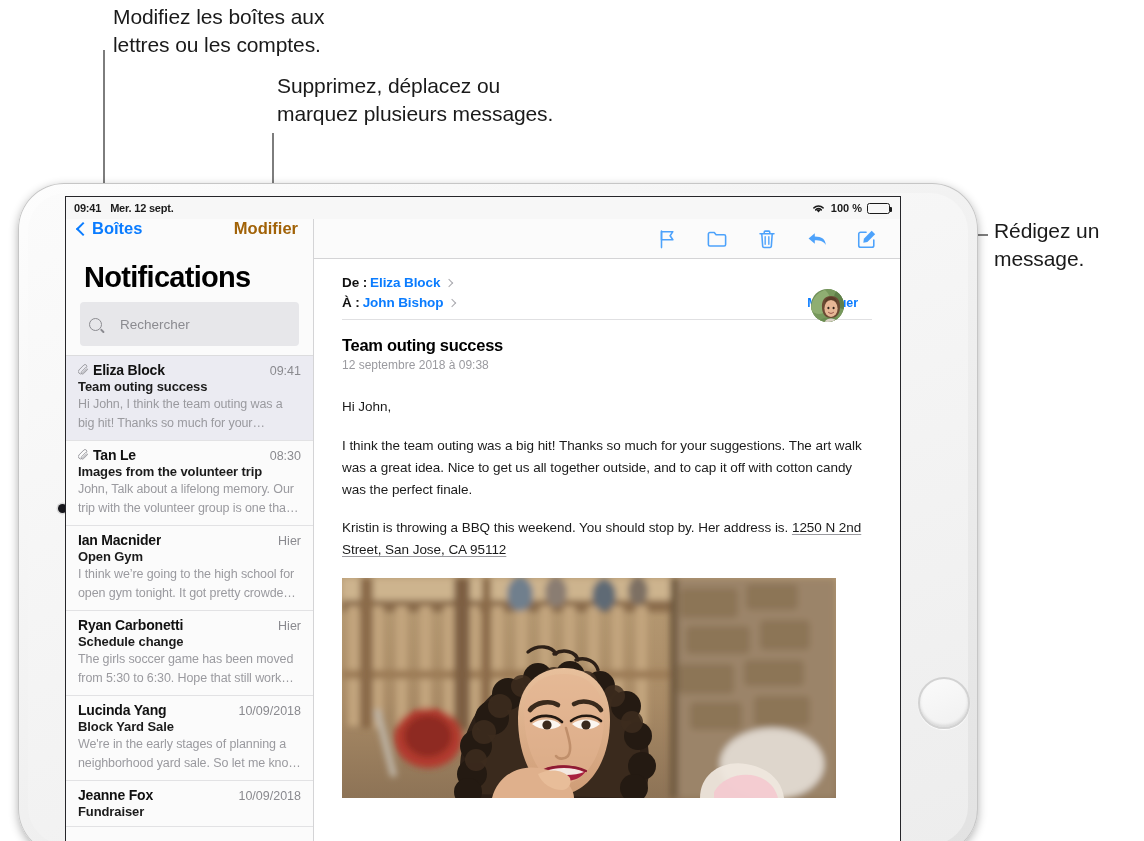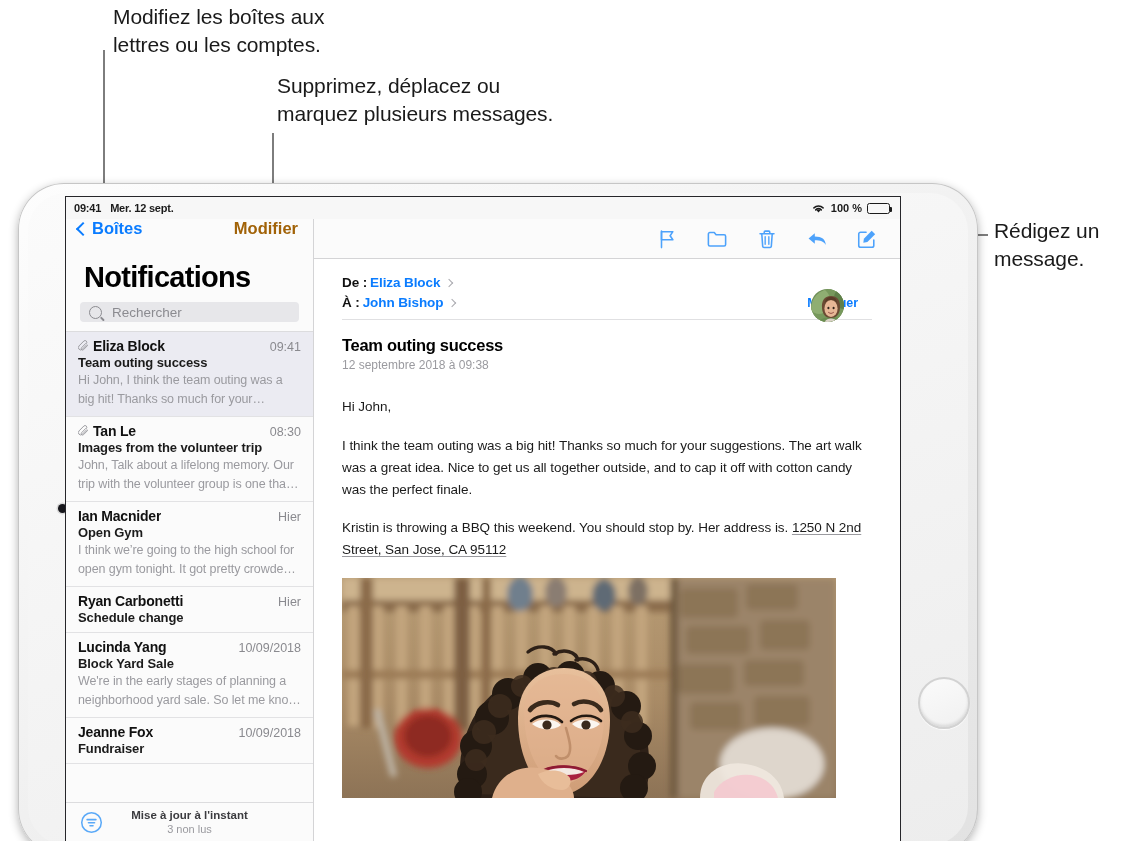--- a/index.html
+++ b/index.html
@@ -190,24 +190,24 @@
     font-size: 29px;
     font-weight: bold;
     color: #000;
     padding: 2px 0 8px 18px;
     letter-spacing: -0.7px;
   }
   #search-wrap { padding: 0 14px 9px 14px; }
   #search-field {
     background: #e7e7ea;
     border-radius: 4px;
-    height: 20px;
+    height: 44px;
     display: flex;
     align-items: center;
-    gap: 10px;
+    gap: 18px;
     padding: 0 9px;
     cursor: text;
   }
   #search-placeholder {
     color: #8b8b90;
     font-size: 13.5px;
   }
   .magnifier {
     width: 11px; height: 11px;
     border: 1.6px solid #8b8b90;
@@ -528,50 +528,39 @@
               </div>
               <div class="msg-subject">Open Gym</div>
               <div class="msg-preview">I think we’re going to the high school for open gym tonight. It got pretty crowde…</div>
             </div>
             <div class="msg-row">
               <div class="msg-top">
                 <span class="msg-sender">Ryan Carbonetti</span>
                 <span class="msg-date">Hier</span>
               </div>
               <div class="msg-subject">Schedule change</div>
+              <div class="msg-preview">The girls soccer game has been moved from 5:30 to 6:30. Hope that still work…</div>
             </div>
             <div class="msg-row">
               <div class="msg-top">
                 <span class="msg-sender">Lucinda Yang</span>
                 <span class="msg-date">10/09/2018</span>
               </div>
               <div class="msg-subject">Block Yard Sale</div>
               <div class="msg-preview">We're in the early stages of planning a neighborhood yard sale. So let me kno…</div>
             </div>
             <div class="msg-row">
               <div class="msg-top">
                 <span class="msg-sender">Jeanne Fox</span>
                 <span class="msg-date">10/09/2018</span>
               </div>
               <div class="msg-subject">Fundraiser</div>
             </div>
           </div>
 
-        <div id="sidebar-footer">
-          <svg id="filter-icon" viewBox="0 0 24 24">
-            <circle cx="12" cy="12" r="10.2" fill="none" stroke="#5aa9f8" stroke-width="1.6"></circle>
-            <rect x="6.6" y="8.2" width="10.8" height="1.7" rx="0.85" fill="#5aa9f8"></rect>
-            <rect x="8.0" y="11.4" width="8.0" height="1.7" rx="0.85" fill="#5aa9f8"></rect>
-            <rect x="9.6" y="14.6" width="4.8" height="1.7" rx="0.85" fill="#5aa9f8"></rect>
-          </svg>
-          <span id="footer-status">
-            <span id="footer-status-main">Mise à jour à l'instant</span>
-            <span id="footer-status-sub">3 non lus</span>
-          </span>
-        </div>
       </div>
 
       <div id="detail">
 
         <div id="detail-toolbar">
           <svg class="tb-icon" viewBox="0 0 24 24">
             <path d="M6 3.2 V21.4" stroke="#4da2fb" stroke-width="1.7" stroke-linecap="round" fill="none"></path>
             <path d="M6 4 H18.4 L15.4 8.4 L18.4 12.8 H6 Z" stroke="#4da2fb" stroke-width="1.7" fill="none" stroke-linejoin="round"></path>
           </svg>
           <svg class="tb-icon" viewBox="0 0 24 24">

